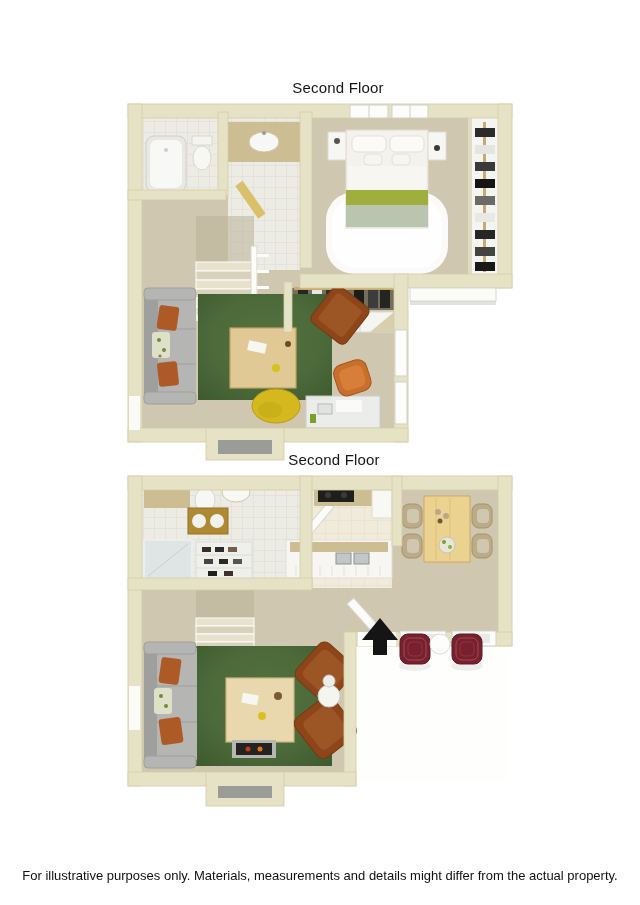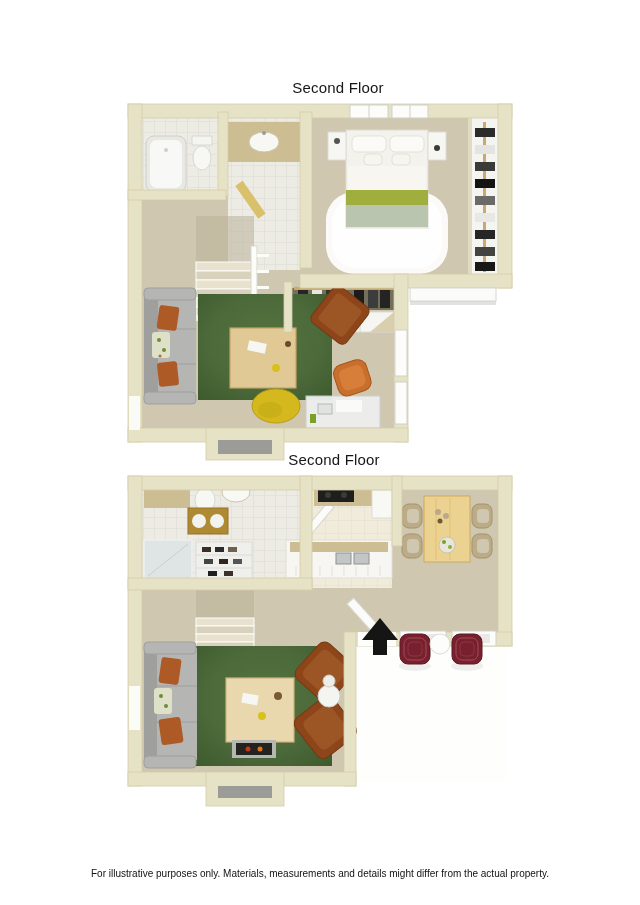--- a/index.html
+++ b/index.html
@@ -1,21 +1,21 @@
 <!DOCTYPE html>
 <html style="--wall: #e6e2c6; --wallEdge: #d4cea9; --carpet: #cfc7b0; --carpetDark: #b9b098; --tile: #ecebe4; --tileLine: #dcdad0; --kitchenTile: #f0ebdb; --counter: #cdbd92; --wood: #e0c995; --woodEdge: #c3a366; --woodLight: #ecd290; --rug: #4c6a3a; --rugDark: #3d5a2e; --couch: #b5b5b3; --couchDark: #9f9f9d; --pillow: #ad5a26; --leather: #8d4519; --leatherDark: #773a12; --leatherInner: #9c5524; --yellow: #d4b81d; --maroon: #78202e; --offwhite: #f6f5f1; --white: #ffffff; --glass: #dfe4e4; --dark: #1e1e1c; --gray: #9b9b97; --green: #9fae3c; --sage: #bac5b0; --arrow: #151515;"><head>
 <meta charset="utf-8">
 <style>
   html,body{margin:0;padding:0;background:#fff;}
   body{width:640px;height:905px;font-family:"Liberation Sans",sans-serif;color:#111;}
   .canvas{position:relative;width:640px;height:905px;background:#fff;overflow:hidden;}
   .floor-title{position:absolute;font-size:15px;color:#161616;text-align:center;width:220px;letter-spacing:.2px;}
   .title-second{left:228px;top:79px;}
   .title-first{left:224px;top:451px;}
-  .disclaimer{position:absolute;left:0;top:868px;width:640px;text-align:center;font-size:10px;color:#111;}
+  .disclaimer{position:absolute;left:0;top:868px;width:640px;text-align:center;font-size:13px;color:#111;}
   svg{position:absolute;left:0;top:0;}
   .wall{fill:var(--wall);stroke:var(--wallEdge);stroke-width:.8;}
   .carpet{fill:var(--carpet);}
   .tile{fill:var(--tile);}
   .ktile{fill:var(--kitchenTile);}
   .counter{fill:var(--counter);}
   .win{fill:#fcfcfa;stroke:#cfcfc9;stroke-width:1;}
   .step-a{fill:#e7e1ce;stroke:#fdfdfa;stroke-width:1;}
   .step-b{fill:#d8d1bb;stroke:#fdfdfa;stroke-width:1;}
   .rail{fill:#fcfcf9;}

